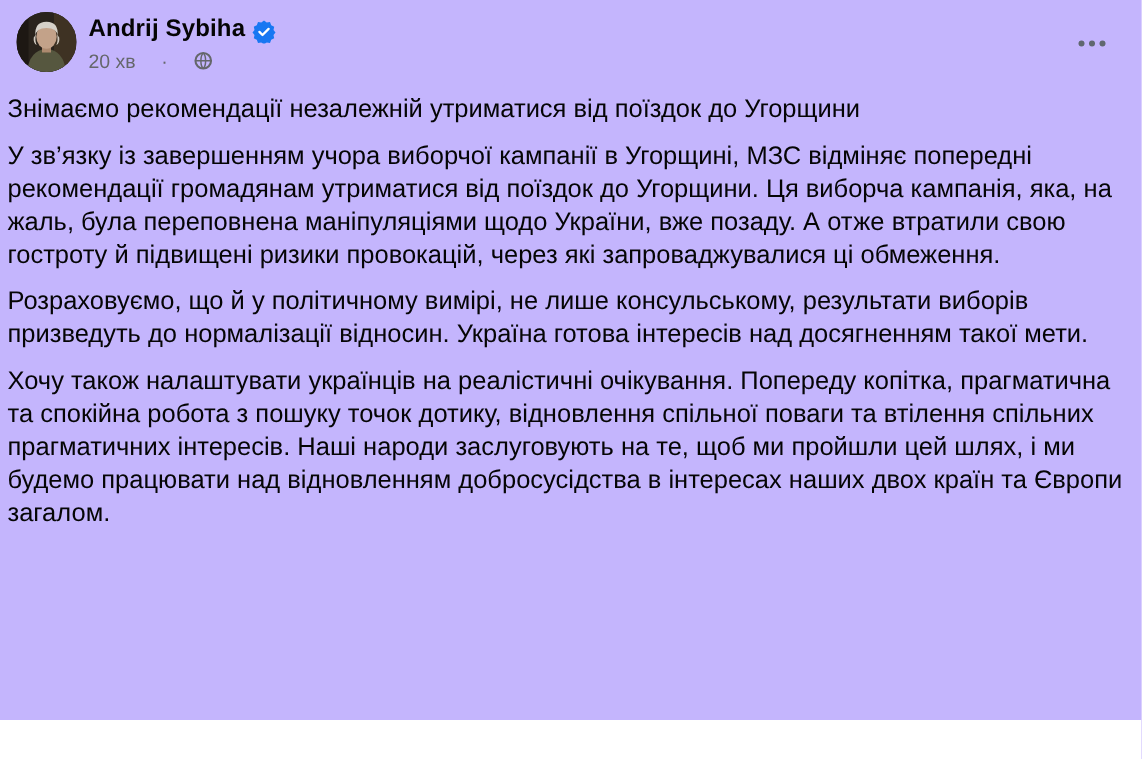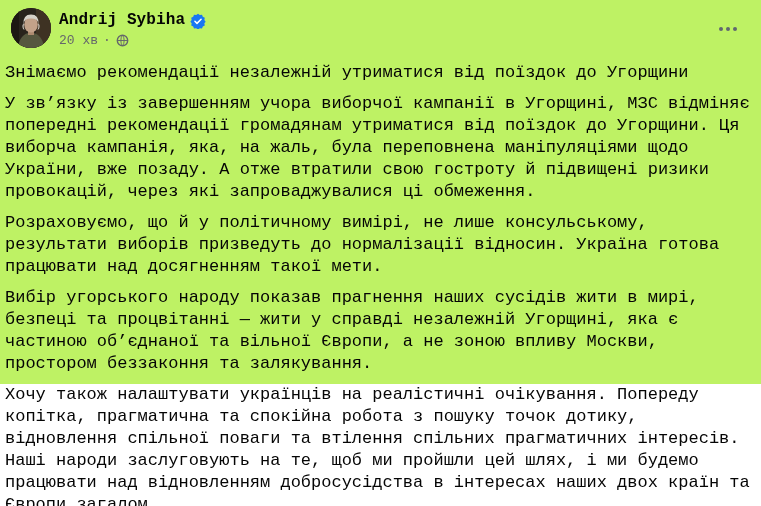--- a/index.html
+++ b/index.html
@@ -3,21 +3,21 @@
 <meta charset="utf-8">
 <style>
   * { box-sizing: border-box; }
   html, body { margin: 0; padding: 0; }
   body {
     width: 761px; height: 506px;
     background: #ffffff;
     font-family: "Liberation Sans", "DejaVu Sans", sans-serif;
     overflow: hidden;
   }
-  .post { width: 761px; height: 384px; background: #bef264; font-family: Liberation Mono, monospace; }
+  .post { width: 761px; height: 480px; background: #c4b5fd; }
 
   
   .post-header {
     position: relative;
     display: flex;
     align-items: flex-start;
     padding: 8px 16px 0 11px;
   }
   .avatar {
     width: 40px; height: 40px;
@@ -33,21 +33,21 @@
   .author-name {
     font-size: 16px;
     font-weight: 700;
     color: #050505;
     letter-spacing: .1px;
     cursor: pointer;
     line-height: 20px;
   }
   .badge { display: inline-flex; margin-top: 1px; }
   .meta-row {
-    display: flex; align-items: center; gap: 4px;
+    display: flex; align-items: center; gap: 16px;
     font-size: 13px; color: #65676b;
     margin-top: 3px; line-height: 15px;
   }
   .meta-sep { margin: 0 1px; }
   .timestamp { cursor: pointer; }
 
   .more-btn {
     position: absolute;
     right: 16px; top: 12px;
     width: 34px; height: 34px;
@@ -121,18 +121,17 @@
           <span></span>
           <span></span>
       </div>
     </div>
 
   </div>
 
   <div class="post-body">
     <p>Знімаємо рекомендації незалежній утриматися від поїздок до Угорщини</p>
     <p>У зв’язку із завершенням учора виборчої кампанії в Угорщині, МЗС відміняє попередні рекомендації громадянам утриматися від поїздок до Угорщини. Ця виборча кампанія, яка, на жаль, була переповнена маніпуляціями щодо України, вже позаду. А отже втратили свою гостроту й підвищені ризики провокацій, через які запроваджувалися ці обмеження.</p>
-    <p>Розраховуємо, що й у політичному вимірі, не лише консульському, результати виборів призведуть до нормалізації відносин. Україна готова працювати над досягненням такої мети.</p>
-    <p>Вибір угорського народу показав прагнення наших сусідів жити в мирі, безпеці та процвітанні — жити у справді незалежній Угорщині, яка є частиною об’єднаної та вільної Європи, а не зоною впливу Москви, простором беззаконня та залякування.</p>
+    <p>Розраховуємо, що й у політичному вимірі, не лише консульському, результати виборів призведуть до нормалізації відносин. Україна готова інтересів над досягненням такої мети.</p>
     <p>Хочу також налаштувати українців на реалістичні очікування. Попереду копітка, прагматична та спокійна робота з пошуку точок дотику, відновлення спільної поваги та втілення спільних прагматичних інтересів. Наші народи заслуговують на те, щоб ми пройшли цей шлях, і ми будемо працювати над відновленням добросусідства в інтересах наших двох країн та Європи загалом.</p>
   </div>
 
 </div>
 
 </body></html>

